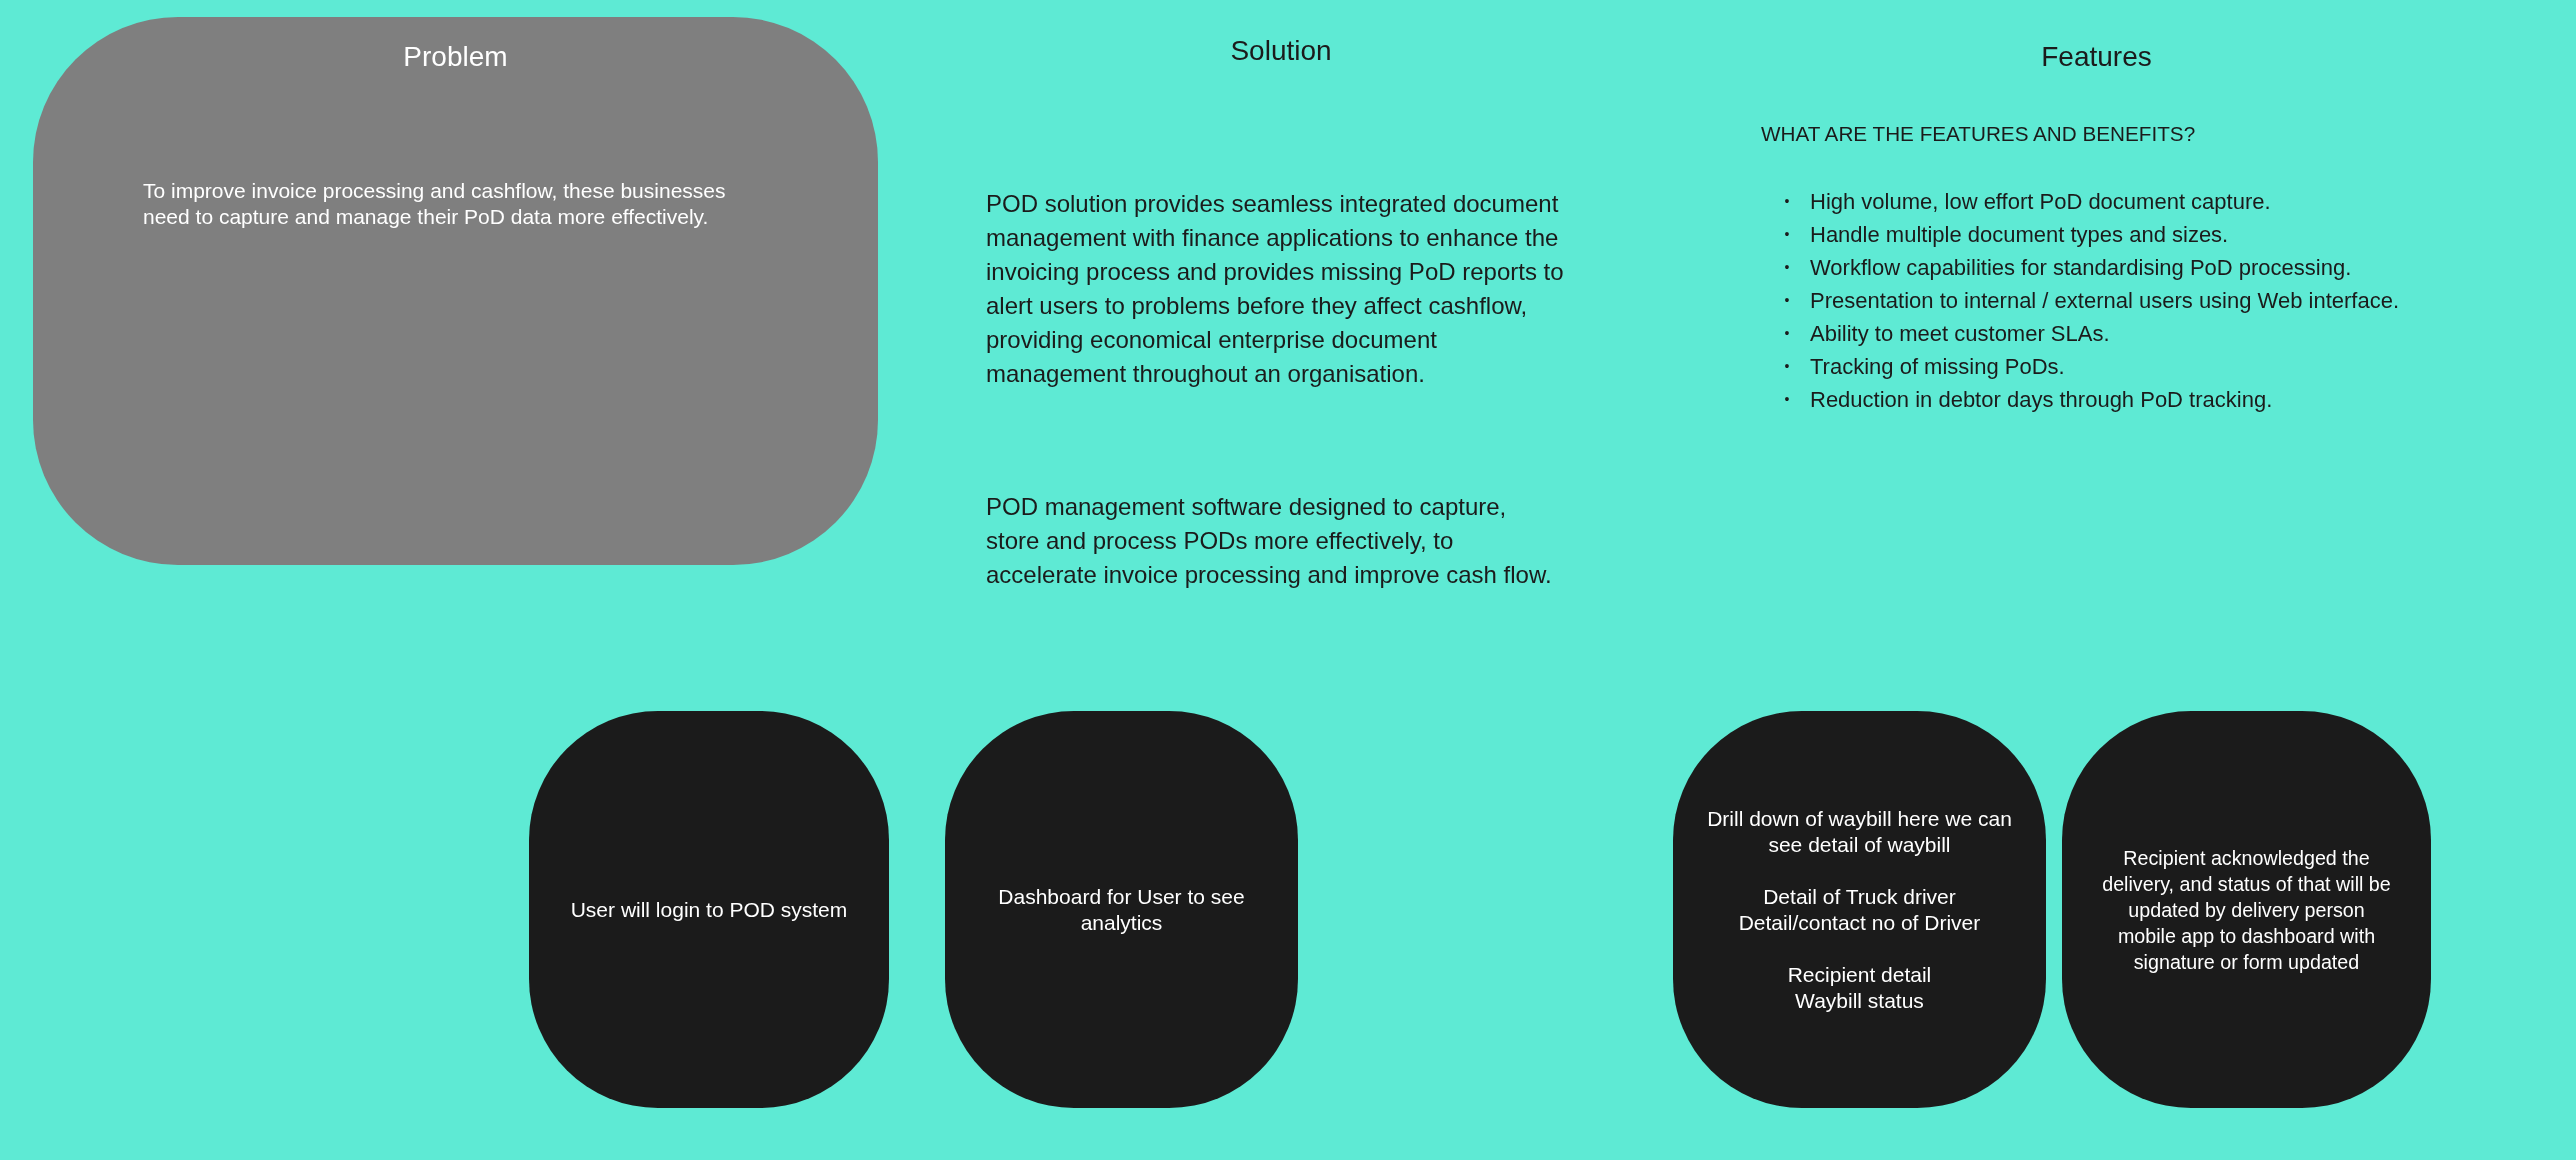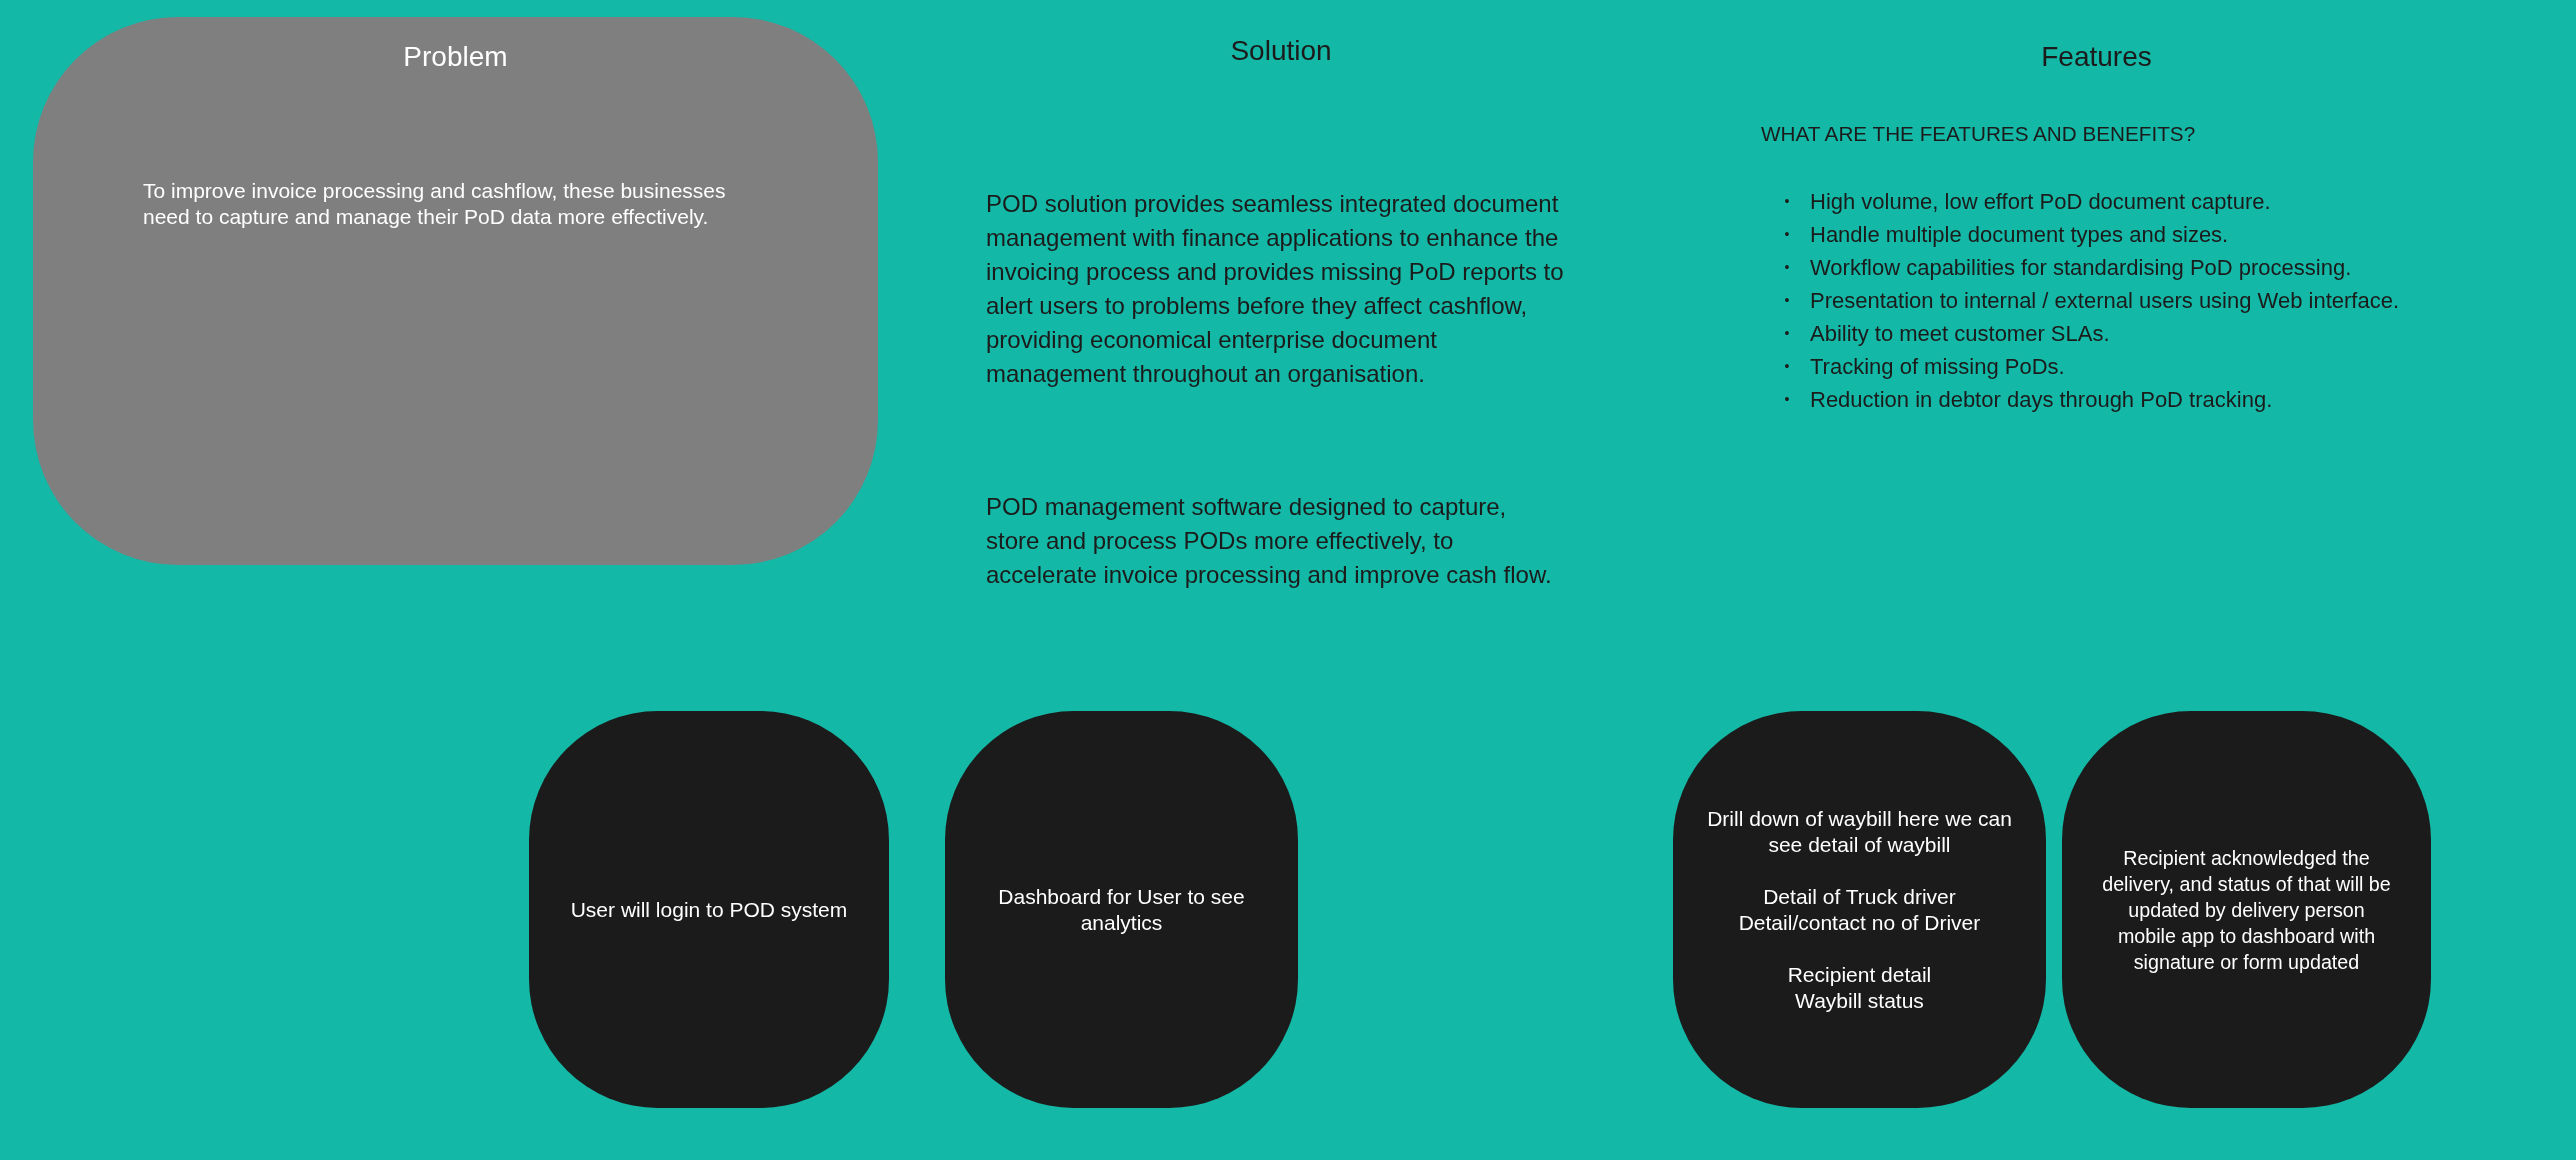--- a/index.html
+++ b/index.html
@@ -1,20 +1,20 @@
 <!DOCTYPE html>
 <html style="font-size:8.3px"><head>
 <meta charset="utf-8">
 <style>
   html, body { margin: 0; padding: 0; background: #ffffff; }
   .canvas {
     position: relative;
     width: 2576px;
     height: 1161px;
-    background: #14b8a6;
+    background: #5eead4;
     font-family: "Liberation Sans", sans-serif;
     overflow: hidden;
   }
   h2, p, ul, li { margin: 0; padding: 0; }
 
   
   .problem-box {
     position: absolute;
     left: 33px; top: 17px;
     width: 845px; height: 548px;

